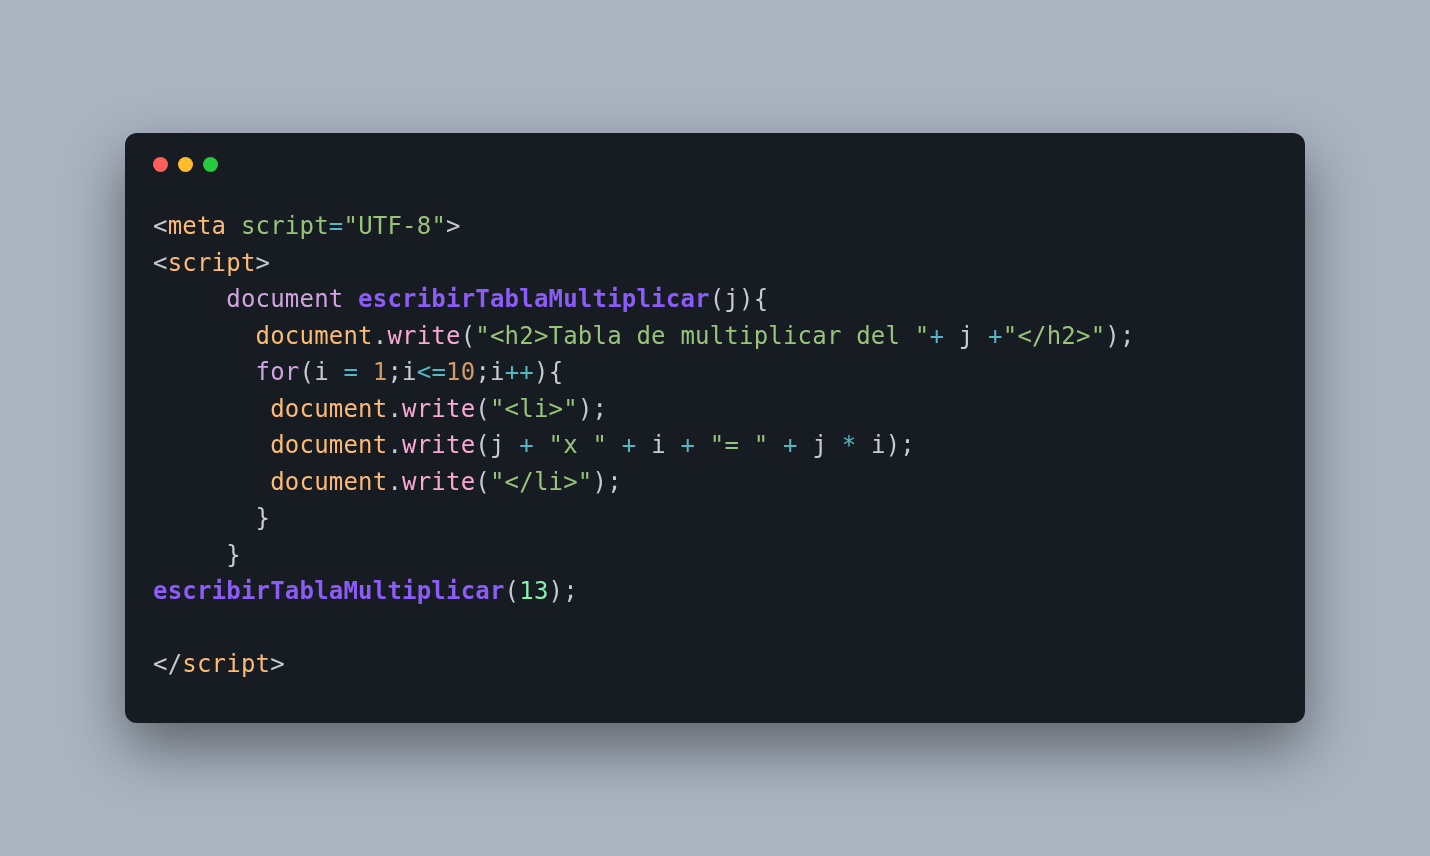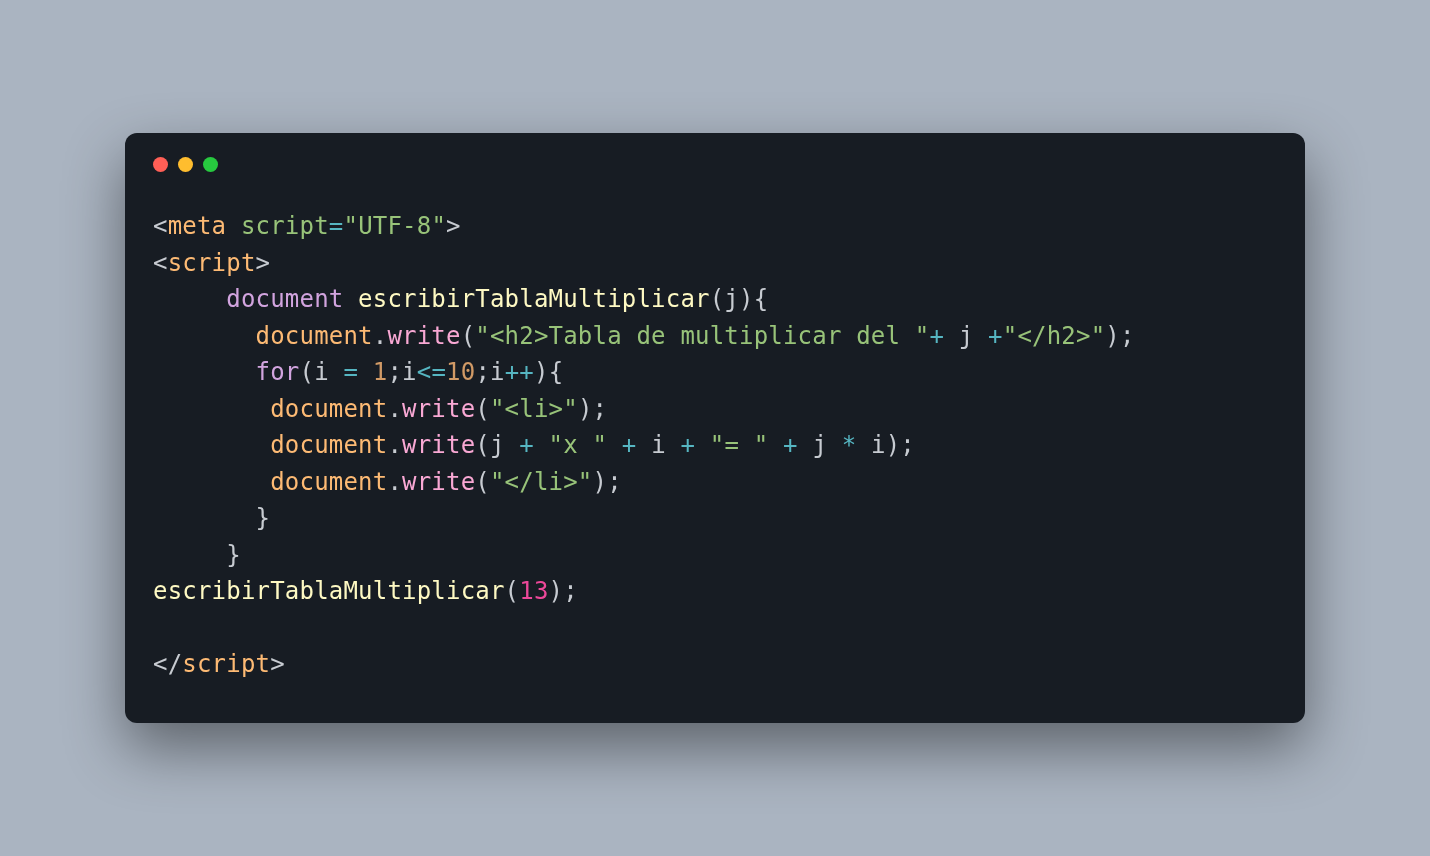--- a/index.html
+++ b/index.html
@@ -41,24 +41,24 @@
       font-size: 24px;
       line-height: 1.52;
       color: #c7cbd1;
       white-space: pre;
       letter-spacing: 0.2px;
     }
     .c-punct   { color: #c7cbd1; }
     .c-tag     { color: #fdba74; }   
     .c-string  { color: #98c379; }   
     .c-keyword { color: #d2a4df; }   
-    .c-func    { color: #fef9c3; }   
+    .c-func    { color: #8b5cf6; font-weight: bold; }   
     .c-method  { color: #f9a8d4; }   
     .c-number  { color: #d19a66; }   
-    .c-number2 { color: #ec4899; text-align: right; }   
+    .c-number2 { color: #86efac; text-align: right; }   
     .c-op      { color: #56b6c2; }   
     .c-var     { color: #c7cbd1; }
     .c-charset { color: #98c379; }
   </style>
 </head>
 <body>
 
 <div class="window">
   <div class="titlebar">
     <div class="dot dot-red"></div>

